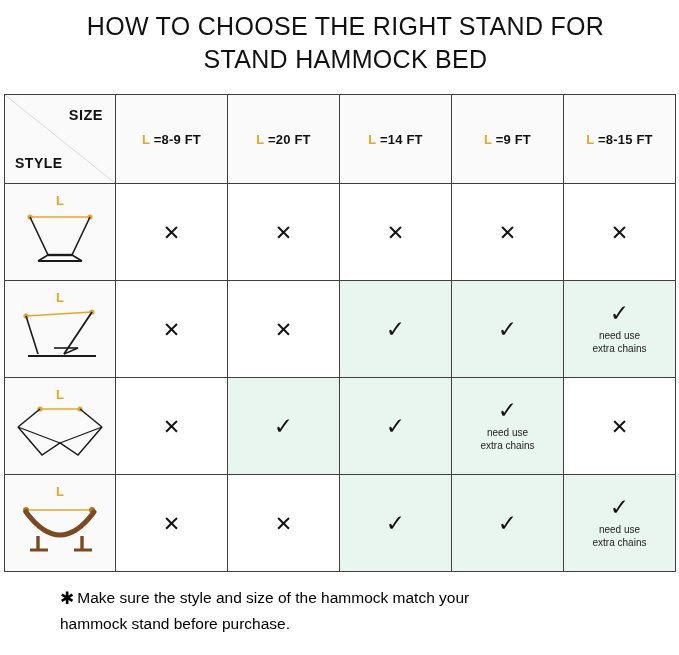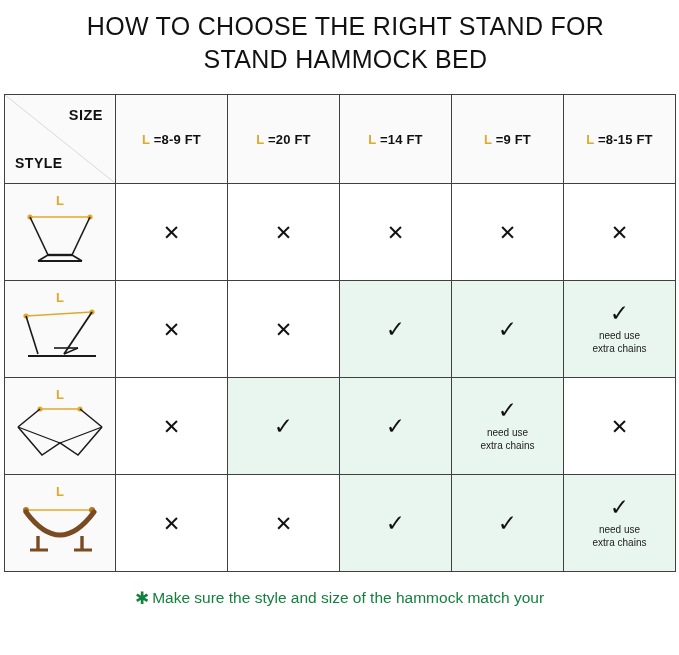--- a/index.html
+++ b/index.html
@@ -134,22 +134,22 @@
   }
   .cell .stack {
     display: flex;
     flex-direction: column;
     align-items: center;
     justify-content: center;
     height: 100%;
   }
   .footnote {
     margin-top: 14px;
-    text-align: center;
-    color: #15803d;
+    text-align: left;
+    color: #000000;
     font-size: 15.5px;
     line-height: 1.5;
     padding: 0 60px;
   }
   .footnote .ast {
     font-size: 17px;
     vertical-align: -1px;
     margin-right: 3px;
   }
 </style>
@@ -369,15 +369,16 @@
 extra chains</span>
           </span>
         </td>
       </tr>
     </tbody>
       </table>
   </div>
 
   <div class="footnote">
     <span class="ast">✱</span><span>Make sure the style and size of the hammock match your</span><br>
+    <span>hammock stand before purchase.</span>
   </div>
 
 </div>
 
 </body></html>

